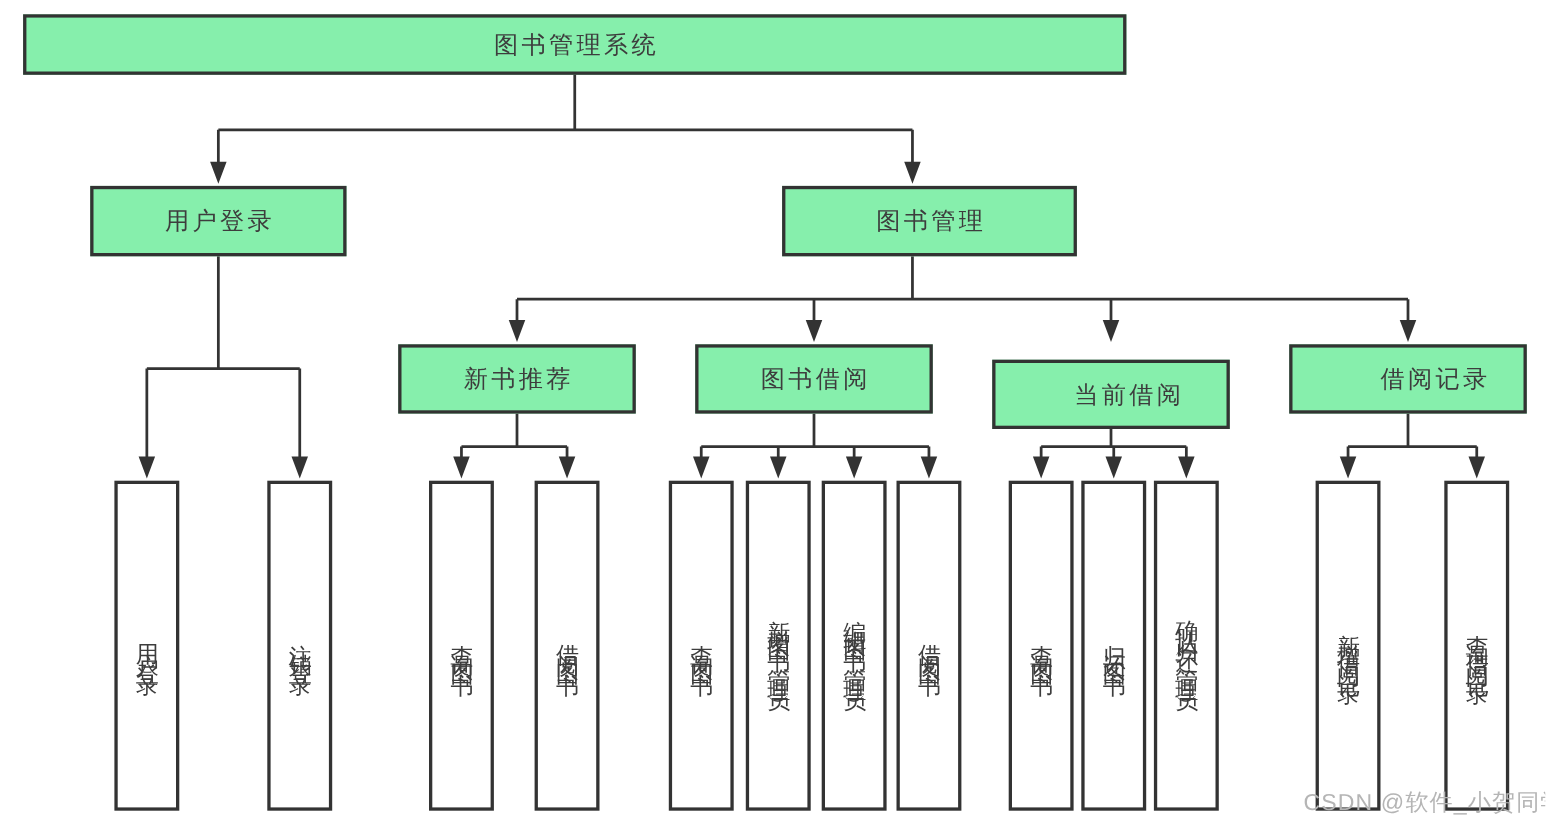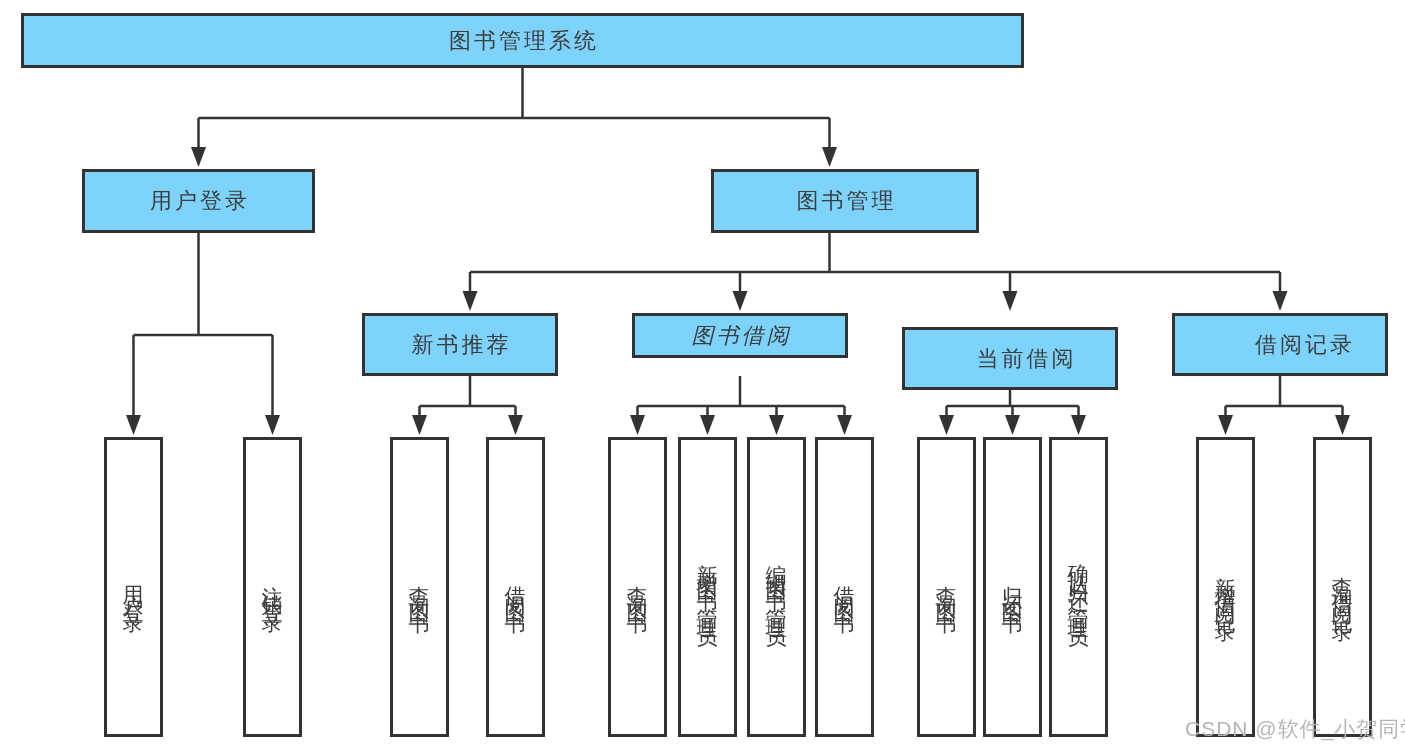--- a/index.html
+++ b/index.html
@@ -13,21 +13,21 @@
   }
   .wires {
     position: absolute;
     left: 0; top: 0;
     width: 1405px; height: 747px;
   }
   .hnode {
     position: absolute;
     box-sizing: border-box;
     border: 3px solid #333333;
-    background: #7dd3fc;
+    background: #86efac;
     display: flex;
     align-items: center;
     justify-content: center;
     color: #3d3d3d;
     font-size: 22px;
     letter-spacing: 3px;
     text-indent: 3px;
     white-space: nowrap;
   }
   .vnode {
@@ -117,22 +117,22 @@
          M1078.5 435 l-7.5 -20 h15 z
          M1225.5 435 l-7.5 -20 h15 z
          M1342.5 435 l-7.5 -20 h15 z"></path>
   </svg>
 
   <div class="hnode" style="left:21px; top:13px; width:1003px; height:55px;">图书管理系统</div>
 
   <div class="hnode" style="left:82px; top:169px; width:233px; height:64px;">用户登录</div>
   <div class="hnode" style="left:711px; top:169px; width:268px; height:64px;">图书管理</div>
 
-  <div class="hnode" style="left:362px; top:313px; width:196px; height:63px;">新书推荐</div>
-  <div class="hnode" style="left:632px; top:313px; width:216px; height:45px;font-style:italic;">图书借阅</div>
+  <div class="hnode" style="left:362px; top:313px; width:216px; height:63px;">新书推荐</div>
+  <div class="hnode" style="left:632px; top:313px; width:216px; height:63px;">图书借阅</div>
   <div class="hnode" style="left:902px; top:327px; width:216px; height:63px;padding-left:30px;">当前借阅</div>
   <div class="hnode" style="left:1172px; top:313px; width:216px; height:63px;padding-left:47px;">借阅记录</div>
 
   <div class="vnode" style="left:104px;">用户登录</div>
   <div class="vnode" style="left:243px;">注销登录</div>
 
   <div class="vnode" style="left:390px;">查询图书</div>
   <div class="vnode" style="left:486px;">借阅图书</div>
 
   <div class="vnode" style="left:608px;">查询图书</div>

